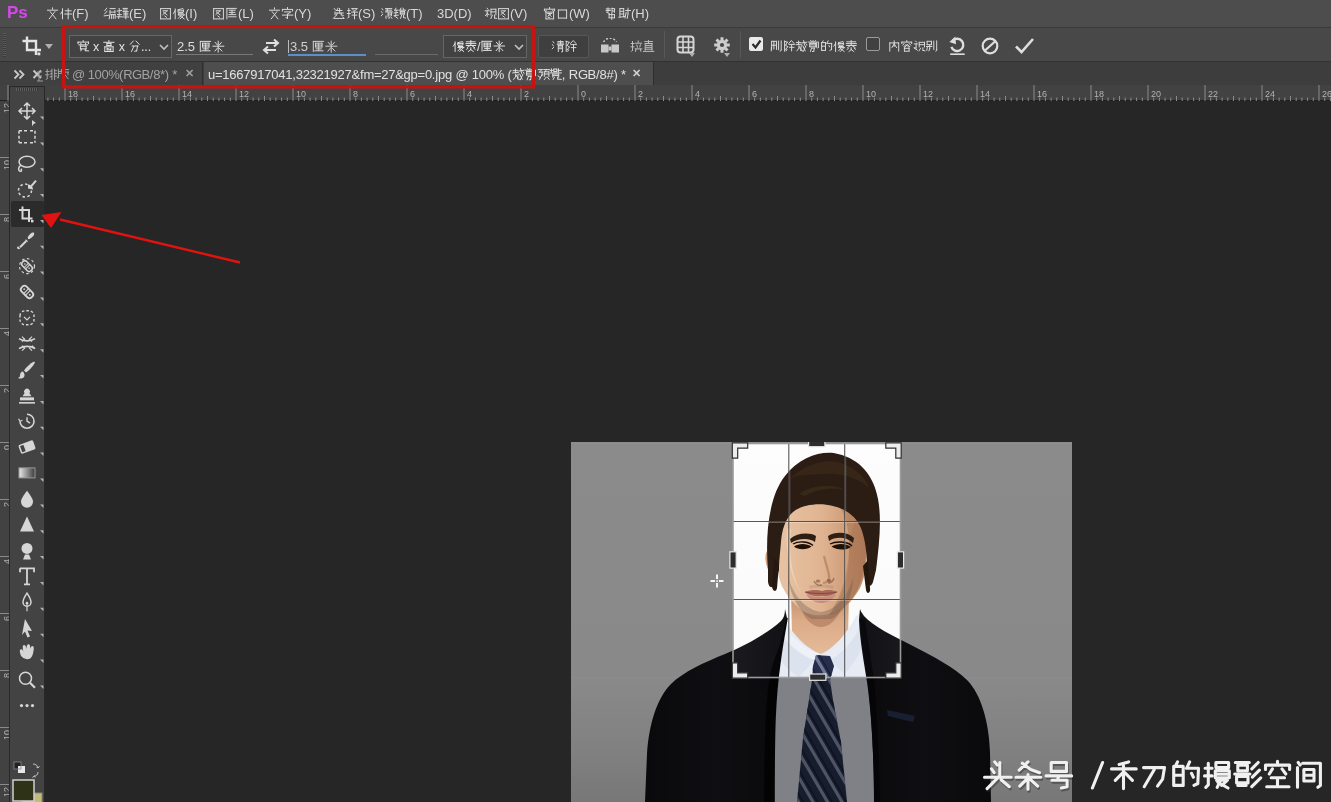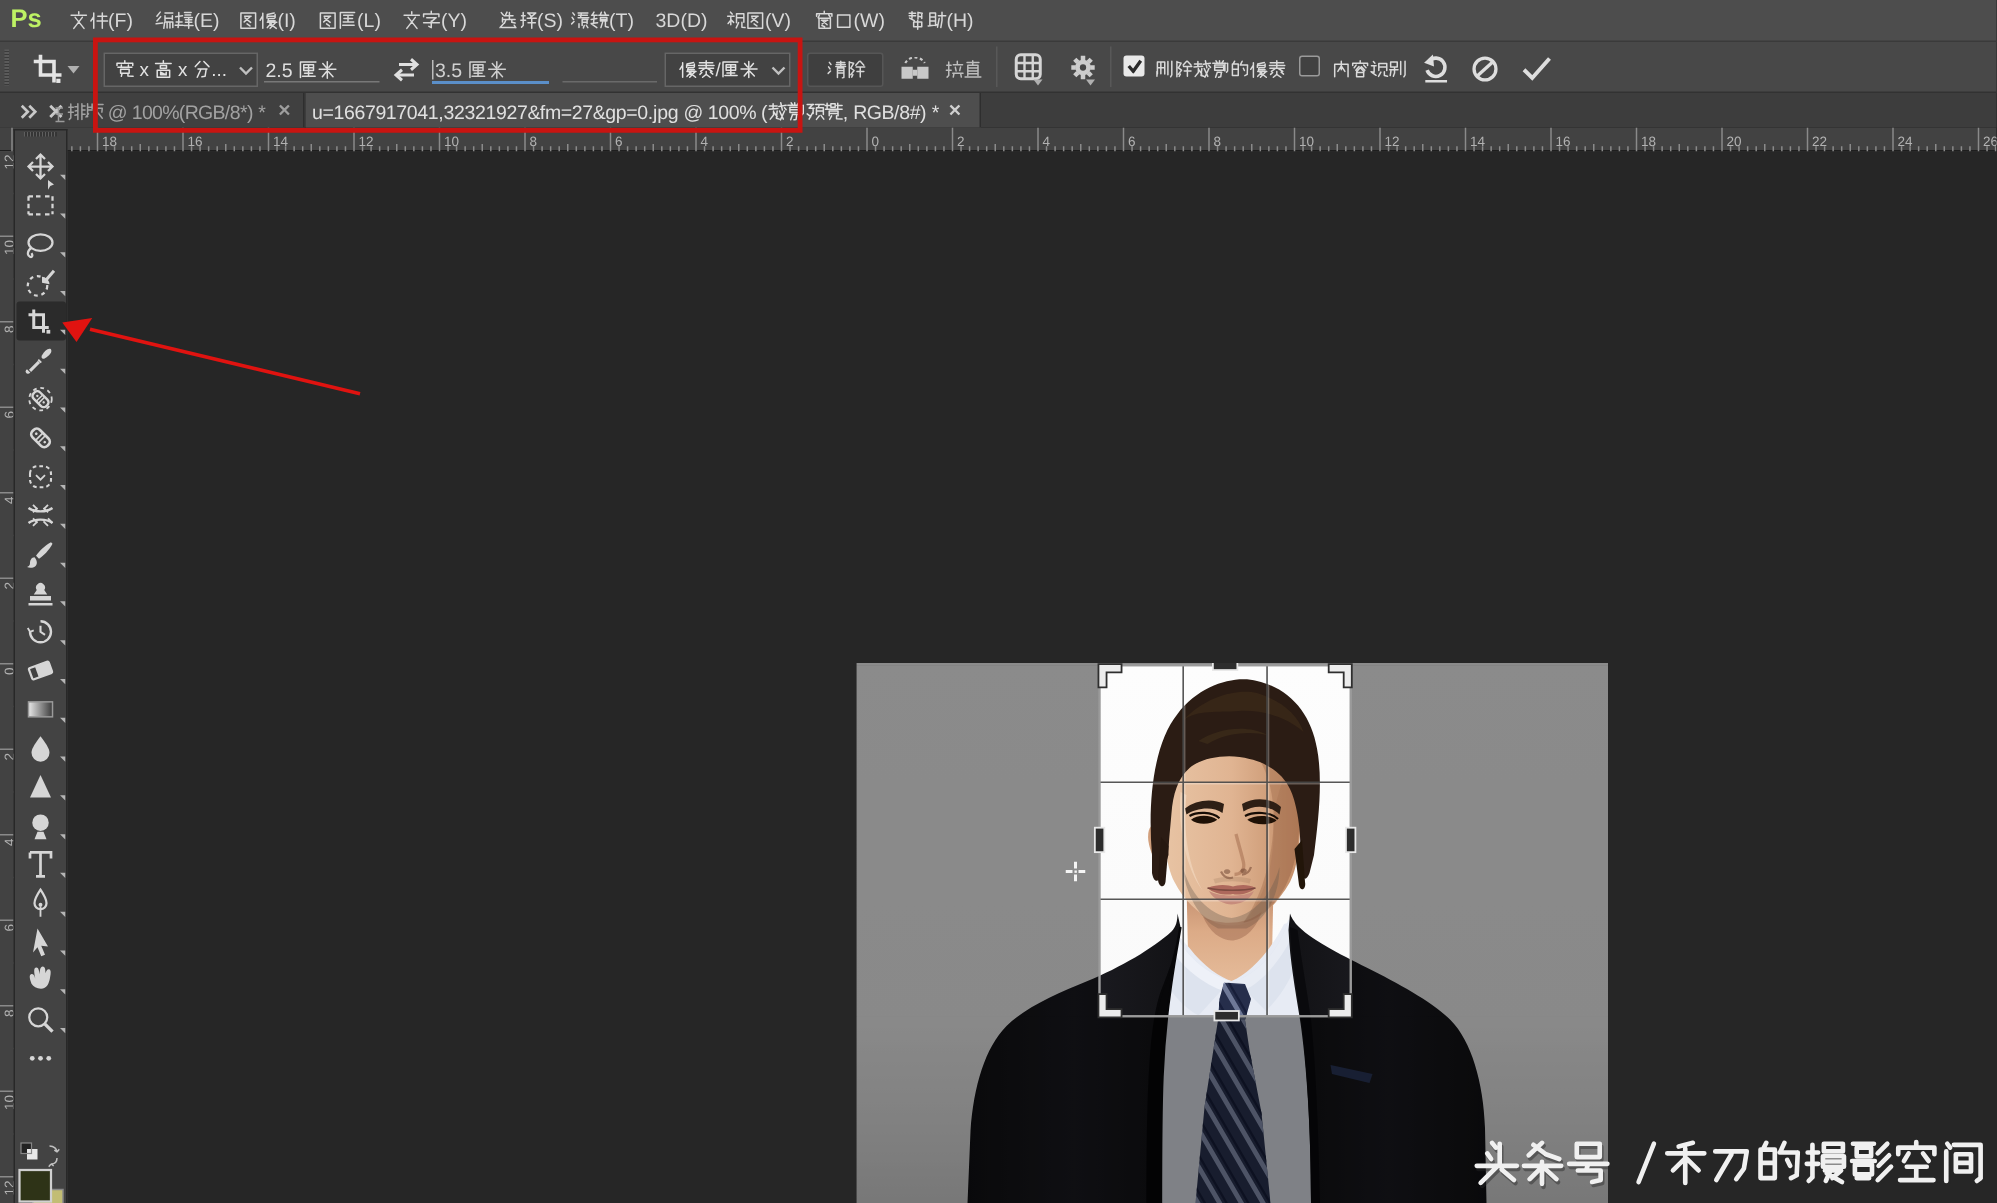--- a/index.html
+++ b/index.html
@@ -2,21 +2,21 @@
 <html><head><meta charset="utf-8"><title>ps</title><style>
 *{margin:0;padding:0;box-sizing:border-box}
 html,body{width:1331px;height:802px;overflow:hidden;background:#262626;
  font-family:"Liberation Sans",sans-serif;-webkit-font-smoothing:antialiased}
 #app{position:absolute;left:0;top:0;width:1331px;height:802px}
 .abs{position:absolute}
 </style></head><body>
 <div id="app">
 
 <div class="abs" style="left:0;top:0;width:1331px;height:28px;background:#4d4d4d;border-bottom:1px solid #3a3a3a"></div>
-<div class="abs" style="left:7px;top:3px;color:#bef264;font-weight:bold;font-size:17px;letter-spacing:0px">Ps</div>
+<div class="abs" style="left:7px;top:3px;color:#d946ef;font-weight:bold;font-size:17px;letter-spacing:0px">Ps</div>
 <div style="position:absolute;left:46px;top:7px;line-height:0"><svg width="43" height="16" style="overflow:visible" font-family="Liberation Sans, sans-serif">
         <path d="M6.5 0.8L6.5 2.2M1.4 3.2L11.6 3.2M8.9 4.6L3.2 11.9M4.1 4.6L10.0 11.9" stroke="#d8d8d8" stroke-width="1.00" fill="none" stroke-linecap="round"></path>
         <path d="M16.5 4.1L14.6 7.0M16.5 1.6L16.5 11.9M19.2 3.8L25.2 3.8M18.7 7.0L25.7 7.0M22.2 1.6L22.2 11.9" stroke="#d8d8d8" stroke-width="1.00" fill="none" stroke-linecap="round"></path>
         <text x="26.0" y="11.2" font-size="13px" font-weight="normal" fill="#d8d8d8">(</text>
         <text x="30.3" y="11.2" font-size="13px" font-weight="normal" fill="#d8d8d8">F</text>
         <text x="38.3" y="11.2" font-size="13px" font-weight="normal" fill="#d8d8d8">)</text>
       </svg></div>
 <div style="position:absolute;left:103px;top:7px;line-height:0"><svg width="44" height="16" style="overflow:visible" font-family="Liberation Sans, sans-serif">
         <path d="M3.8 1.1L1.6 3.8M4.1 4.1L1.6 7.0M1.1 8.9L5.4 8.4M7.0 1.6L12.2 1.6M7.0 3.5L7.0 6.8M7.0 5.1L11.9 5.1M11.9 3.5L11.9 6.0M6.8 7.6L6.2 11.9M7.6 7.6L12.2 7.6M8.4 7.6L8.4 11.6M10.3 7.6L10.3 11.6M12.2 7.6L12.2 11.4" stroke="#d8d8d8" stroke-width="1.00" fill="none" stroke-linecap="round"></path>
         <path d="M16.2 1.4L16.2 7.6M14.1 4.1L18.7 3.5M14.4 7.6L18.4 7.6M16.2 7.6L15.7 11.4M13.8 9.8L19.0 9.8M20.0 1.4L24.4 1.4M20.3 3.0L24.1 3.0M20.0 4.6L25.2 4.6M22.8 4.6L22.8 11.9M20.6 6.2L24.9 6.2M20.6 7.9L24.9 7.9M19.8 10.0L25.7 10.0" stroke="#d8d8d8" stroke-width="1.00" fill="none" stroke-linecap="round"></path>

